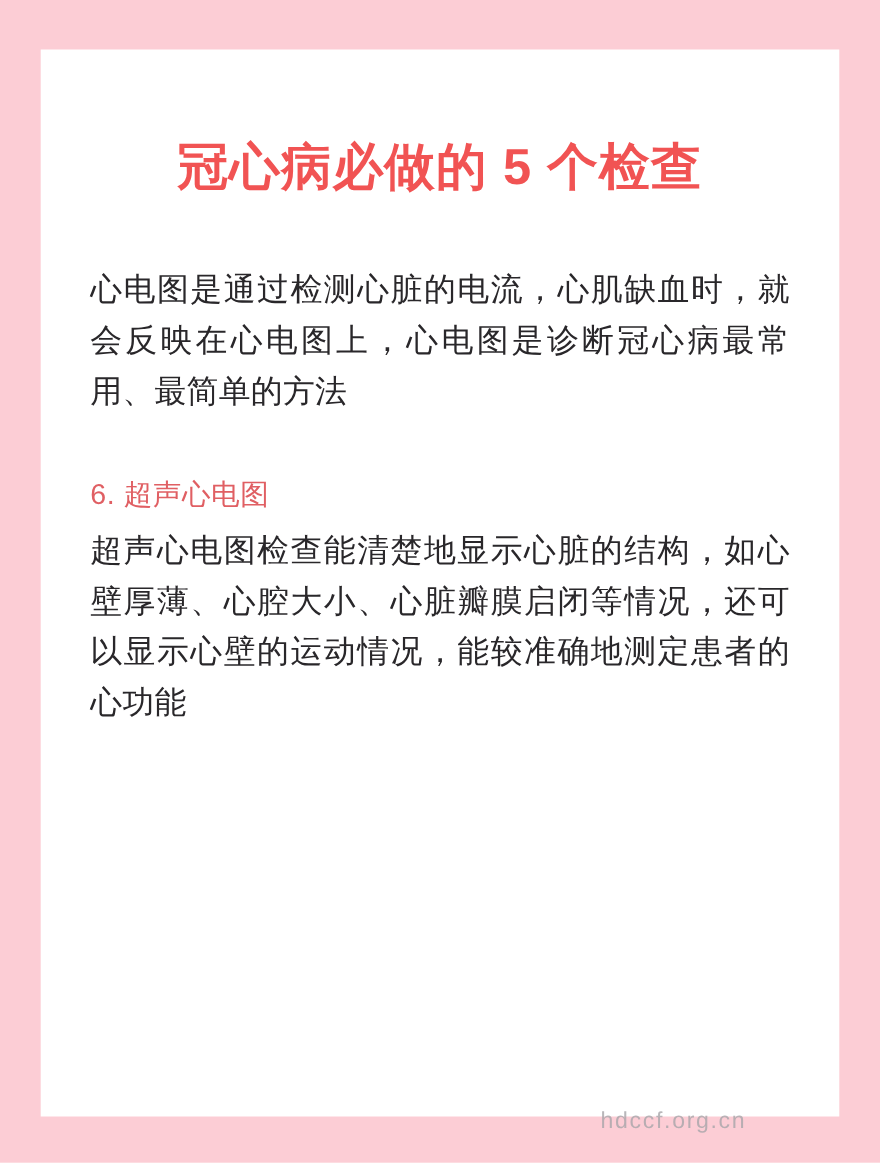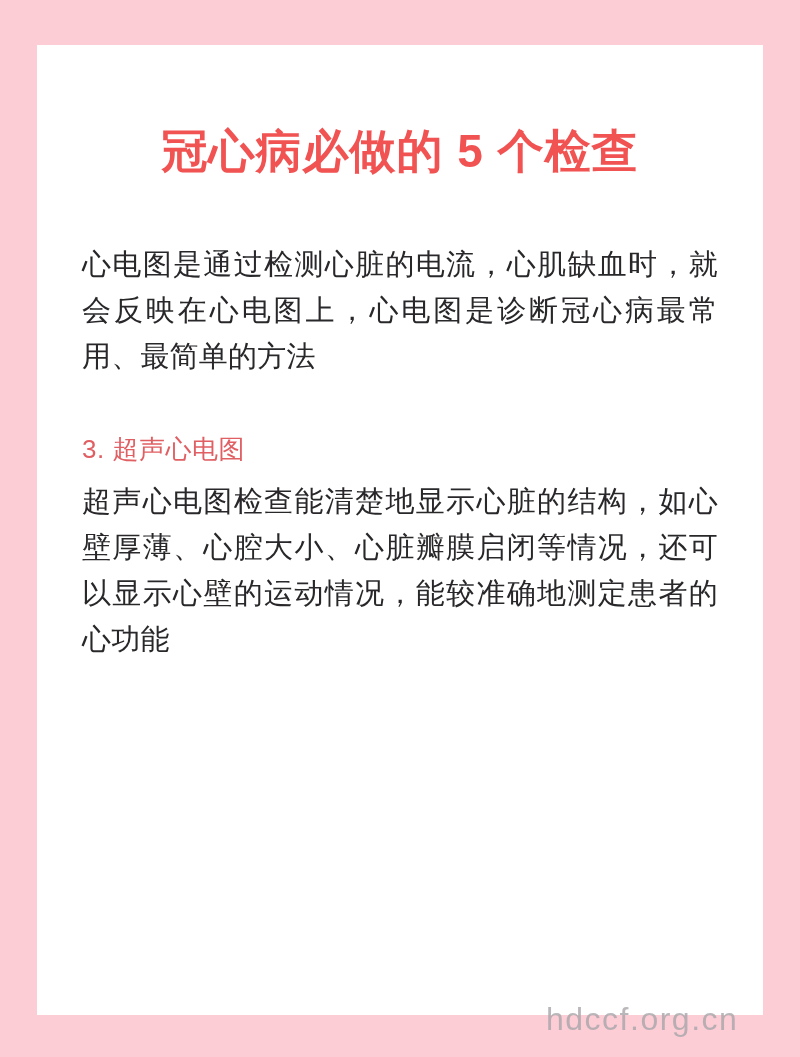--- a/index.html
+++ b/index.html
@@ -58,40 +58,40 @@
     line-height:46px;
     font-weight:400;
     color:var(--body-color);
     width:636px;
     text-align:justify;
     letter-spacing:0.2px;
   }
   .watermark{
     position:absolute;
     left:546px;top:1004px;
-    font-size:32px;
+    font-size:21px;
     line-height:30px;
     color:var(--watermark-color);
     opacity:0.8;
     letter-spacing:1.5px;
     z-index:5;
   }
 </style>
 </head>
 <body>
 
 <div class="page">
   <div class="card">
     <h1 class="title">冠心病必做的 5 个检查</h1>
 
 
     <section class="sec-2">
       <p class="sec-body">心电图是通过检测心脏的电流，心肌缺血时，就会反映在心电图上，心电图是诊断冠心病最常用、最简单的方法</p>
     </section>
 
     <section class="sec-3">
-      <h2 class="sec-heading">3. 超声心电图</h2>
+      <h2 class="sec-heading">6. 超声心电图</h2>
       <p class="sec-body">超声心电图检查能清楚地显示心脏的结构，如心壁厚薄、心腔大小、心脏瓣膜启闭等情况，还可以显示心壁的运动情况，能较准确地测定患者的心功能</p>
     </section>
   </div>
 
   <div class="watermark">hdccf.org.cn</div>
 </div>
 
 </body></html>

